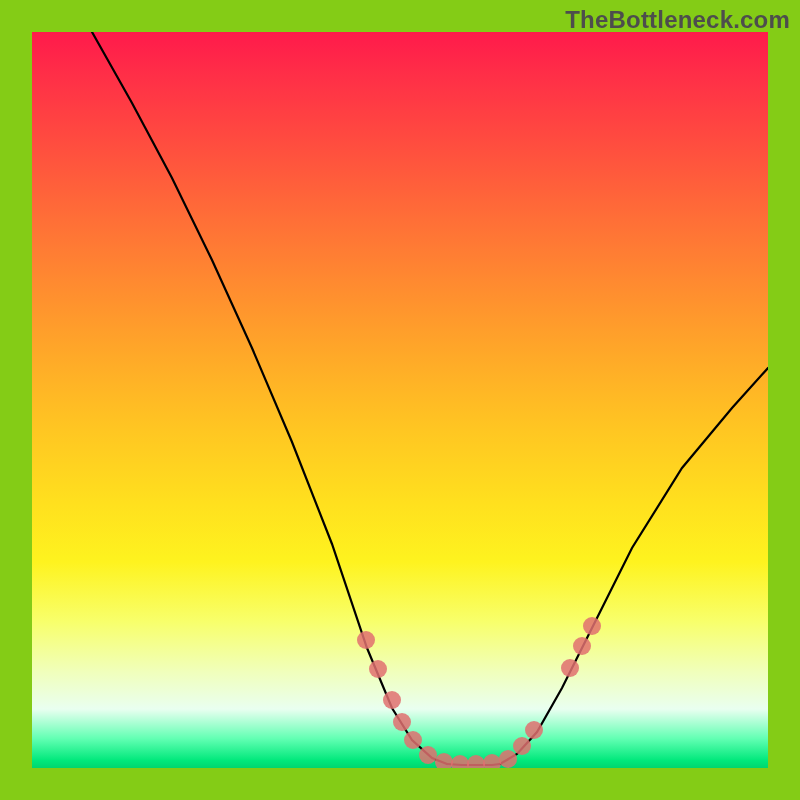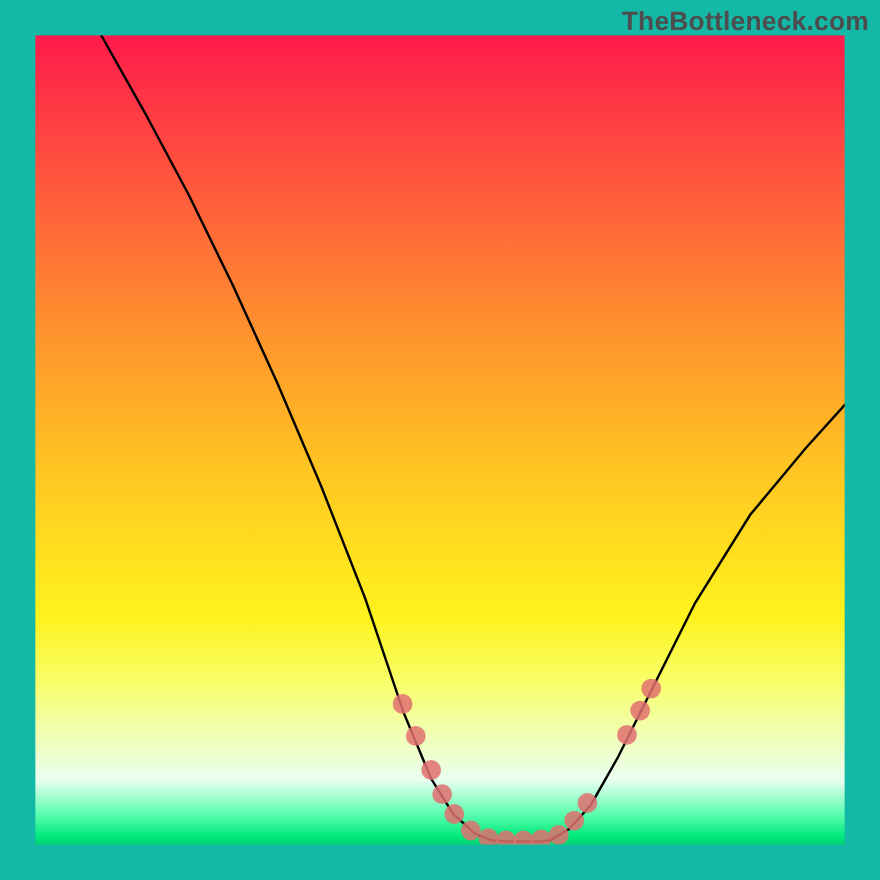--- a/index.html
+++ b/index.html
@@ -1,21 +1,21 @@
 <!DOCTYPE html>
 <html><head>
 <meta charset="utf-8">
 <style>
   * { margin: 0; padding: 0; box-sizing: border-box; }
   html, body { width: 800px; height: 800px; overflow: hidden; background: #000; }
   .frame {
     position: relative;
     width: 800px;
     height: 800px;
-    background: #14b8a6;
+    background: #84cc16;
   }
   .plot-area {
     position: absolute;
     left: 32px;
     top: 32px;
     width: 736px;
     height: 736px;
     overflow: hidden;
   }
   .gradient-bg {

